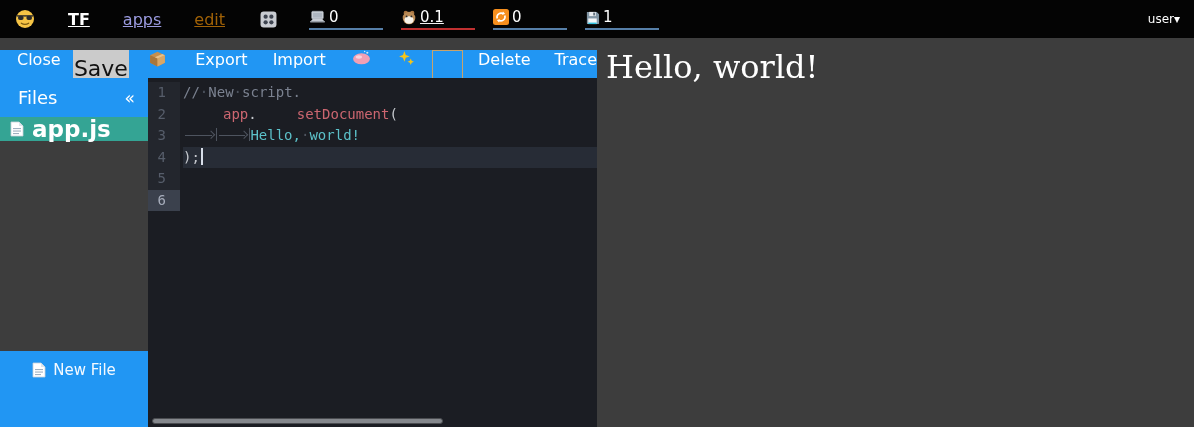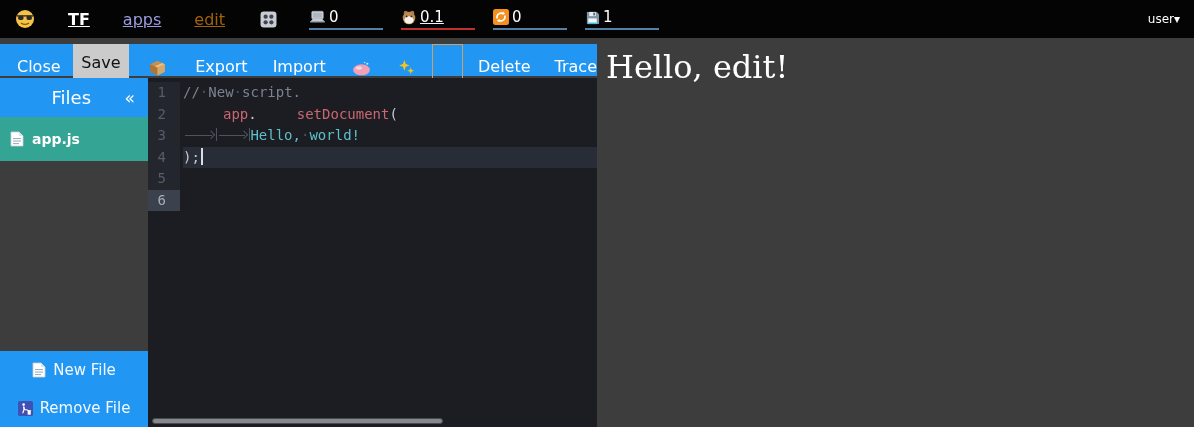--- a/index.html
+++ b/index.html
@@ -16,44 +16,44 @@
   .toplink.edit { color:#a16207; }
   .logo { margin-left:15px; }
   .knobs { margin-left:35px; }
   #counters { display:flex; align-items:center; margin-left:32px; gap:18px; }
   .counter { display:inline-flex; align-items:center; gap:3px; width:74px;
              border-bottom:2px solid #567fa8; padding-bottom:2px; cursor:text; }
   .counter .cval { font-size:15px; color:#fff; }
   .user-menu { margin-left:auto; margin-right:14px; color:#fff; font-size:12px; cursor:pointer; }
 
   
-  .toolbar { position:absolute; left:0; top:44px; width:597px; height:32px; background:#2196f3;
-             display:flex; align-items:flex-end; color:#fff; font-size:16px; }
+  .toolbar { position:absolute; left:0; top:50px; width:597px; height:32px; background:#2196f3;
+             display:flex; align-items:flex-start; color:#fff; font-size:16px; }
   .tb-item { cursor:pointer; }
   .tb-close { margin-left:17px; }
   .tb-save { margin-left:12px; align-self:flex-start; height:36px; width:62px; background:#cbcbcb;
-             border:none; color:#111; font-size:16px; font-family:inherit; cursor:pointer; }
+             border:none; color:#111; font-size:22px; font-family:inherit; cursor:pointer; }
   .tb-pkg { margin-left:19px; }
   .tb-export { margin-left:28px; }
   .tb-import { margin-left:25px; }
   .tb-soap { margin-left:26px; }
   .tb-spark { margin-left:27px; }
   .tb-box { margin-left:17px; align-self:flex-start; height:38px; width:34px;
             border:1px solid #c9a36b; background:transparent; cursor:pointer; }
   .tb-delete { margin-left:15px; }
   .tb-trace { margin-left:24px; }
 
   
   .files-header { position:absolute; left:0; top:78px; width:148px; height:39px; background:#2196f3;
                   display:flex; align-items:center; color:#fff; font-size:18px; }
-  .files-header .fh-label { flex:1; text-align:center; padding-left:18px; }
+  .files-header .fh-label { flex:1; padding-left:18px; }
   .files-header .fh-collapse { padding-right:13px; cursor:pointer; font-size:17px; }
   .sidebar-body { position:absolute; left:0; top:117px; width:148px; height:234px; background:#3d3d3d; }
-  .file-item { height:44px; display:flex; align-items:center; gap:8px; padding-left:10px;
-               color:#fff; font-size:14px; font-weight:bold; cursor:pointer; }
+  .file-item { height:24px; display:flex; align-items:center; gap:8px; padding-left:10px;
+               color:#fff; font-size:23px; font-weight:bold; cursor:pointer; }
   .file-item.selected { background:#34a494; }
   .sidebar-actions { position:absolute; left:0; top:351px; width:148px; height:76px; background:#2196f3; }
   .side-action { height:38px; display:flex; align-items:center; justify-content:center; gap:7px;
                  color:#f4f9ff; font-size:15px; cursor:pointer; }
 
   
   .editor { position:absolute; left:148px; top:78px; width:449px; height:349px; background:#1b1d23;
             font-family:"DejaVu Sans Mono","Liberation Mono",monospace; font-size:14px; overflow:hidden; }
   .ed-scroll { display:flex; padding-top:4px; }
   .gutter { width:32px; background:#23262d; color:#565d6a; text-align:right; flex:0 0 32px; }
@@ -225,33 +225,20 @@
           <svg width="14" height="16" viewBox="0 0 14 16">
             <path d="M1 1h8l4 4v10H1z" fill="#fff" stroke="#c9d2da" stroke-width="0.8"></path>
             <path d="M9 1l4 4H9z" fill="#dde5ec"></path>
             <rect x="3" y="7" width="8" height="1.1" fill="#9fb0c0"></rect>
             <rect x="3" y="9.5" width="8" height="1.1" fill="#9fb0c0"></rect>
             <rect x="3" y="12" width="6" height="1.1" fill="#9fb0c0"></rect>
           </svg>
         </span>
         <span>New File</span>
       </div>
-      <div class="side-action">
-        <span>
-          <svg width="15" height="15" viewBox="0 0 16 16">
-            <rect width="16" height="16" rx="2" fill="#3f51b5"></rect>
-            <circle cx="6" cy="3.8" r="1.4" fill="#fff"></circle>
-            <path d="M5.2 5.8h1.7l.6 3H9.4l2 1-.4.9-2.1-.9H5.9z" fill="#fff"></path>
-            <path d="M5.6 9L4.4 13h1.3l1-2.8z" fill="#fff"></path>
-            <rect x="10.3" y="10.6" width="3.3" height="4" fill="#fff"></rect>
-            <rect x="9.9" y="9.8" width="4.1" height="0.9" fill="#fff"></rect>
-          </svg>
-        </span>
-        <span>Remove File</span>
-      </div>
     </div>
 
   <div class="editor">
     <div class="ed-scroll">
       <div class="gutter" id="gutter">
           <div class="g-row">1</div>
           <div class="g-row">2</div>
           <div class="g-row">3</div>
           <div class="g-row">4</div>
           <div class="g-row">5</div>
@@ -263,16 +250,16 @@
           <div class="code-line"><span class="ws-tab"></span><span class="ws-tab"></span><span class="tok-string">Hello,<span class="ws-dot">·</span>world!</span></div>
           <div class="code-line active"><span class="tok-plain">);</span><span class="cursor"></span></div>
         </div>
     </div>
     <div class="hscrollbar">
       <div class="thumb"></div>
     </div>
   </div>
 
   <div class="preview">
-    <div class="preview-text">Hello, edit!</div>
+    <div class="preview-text">Hello, world!</div>
   </div>
 
 </div>
 
 </body></html>

